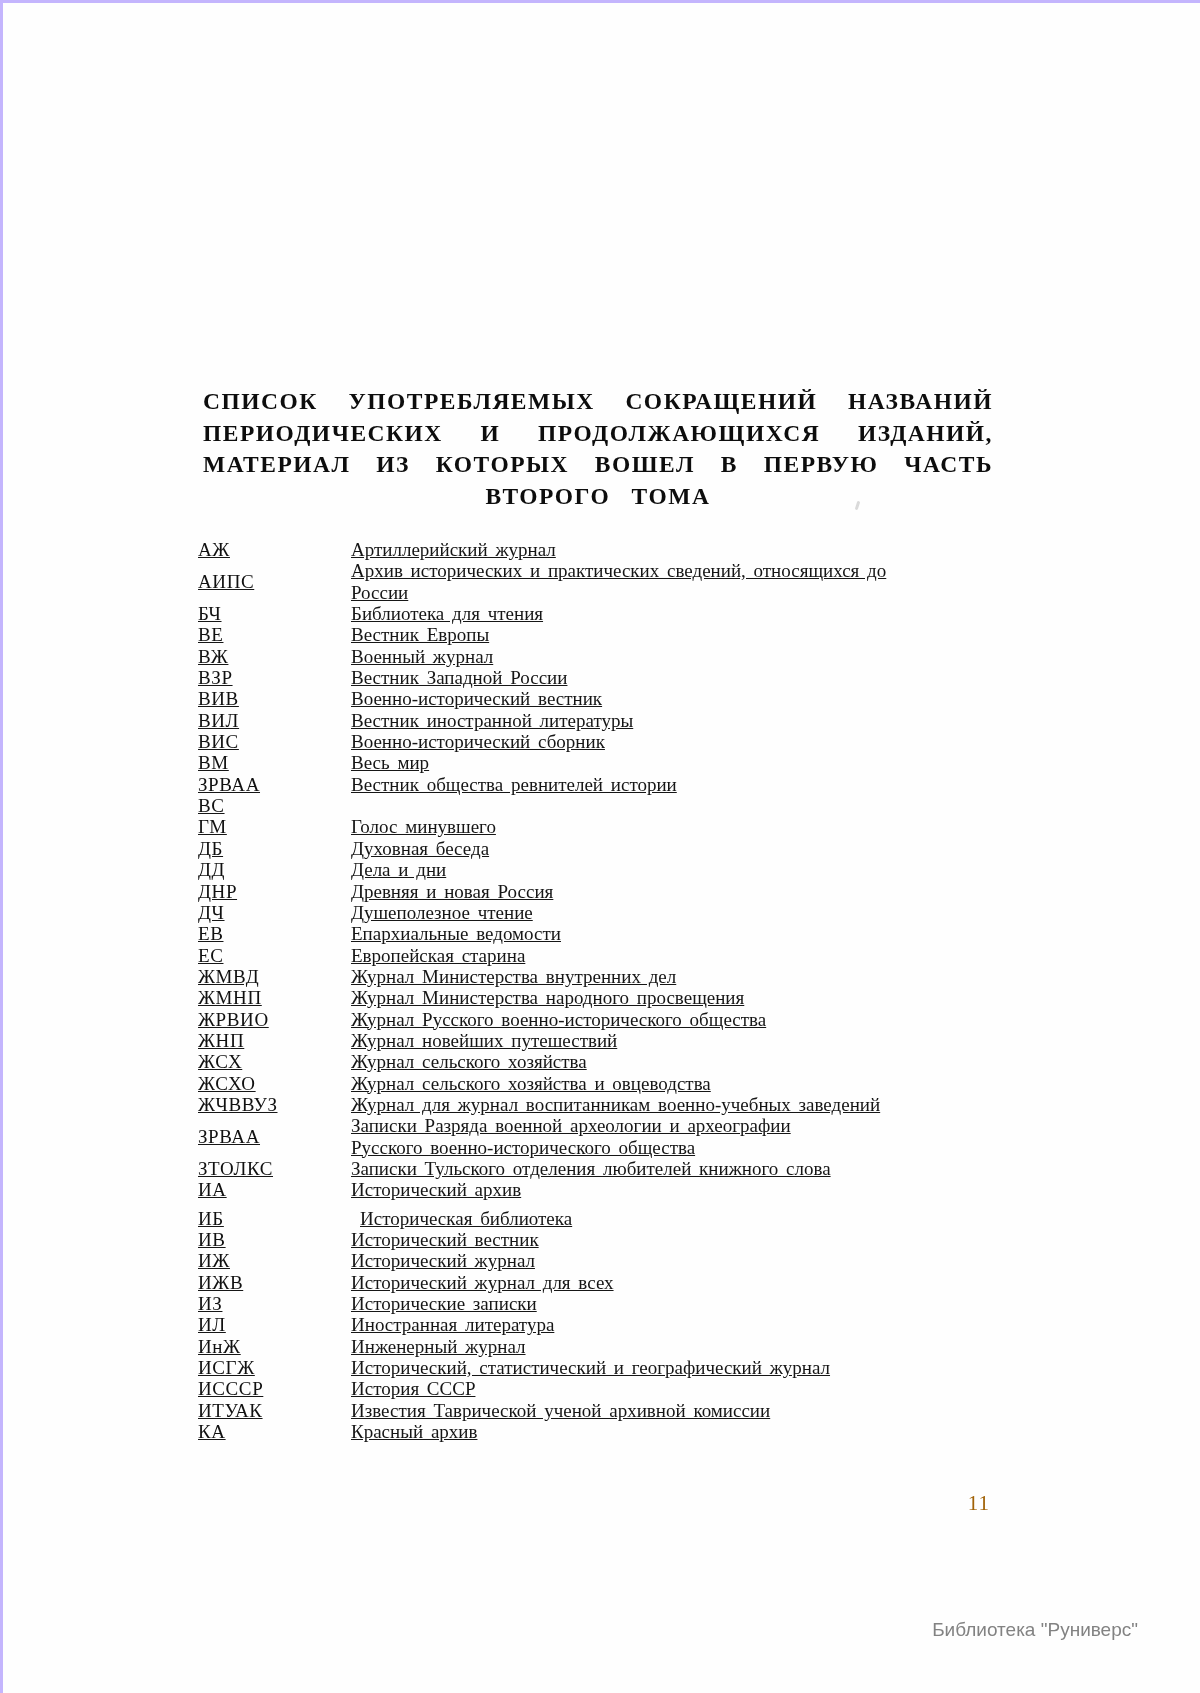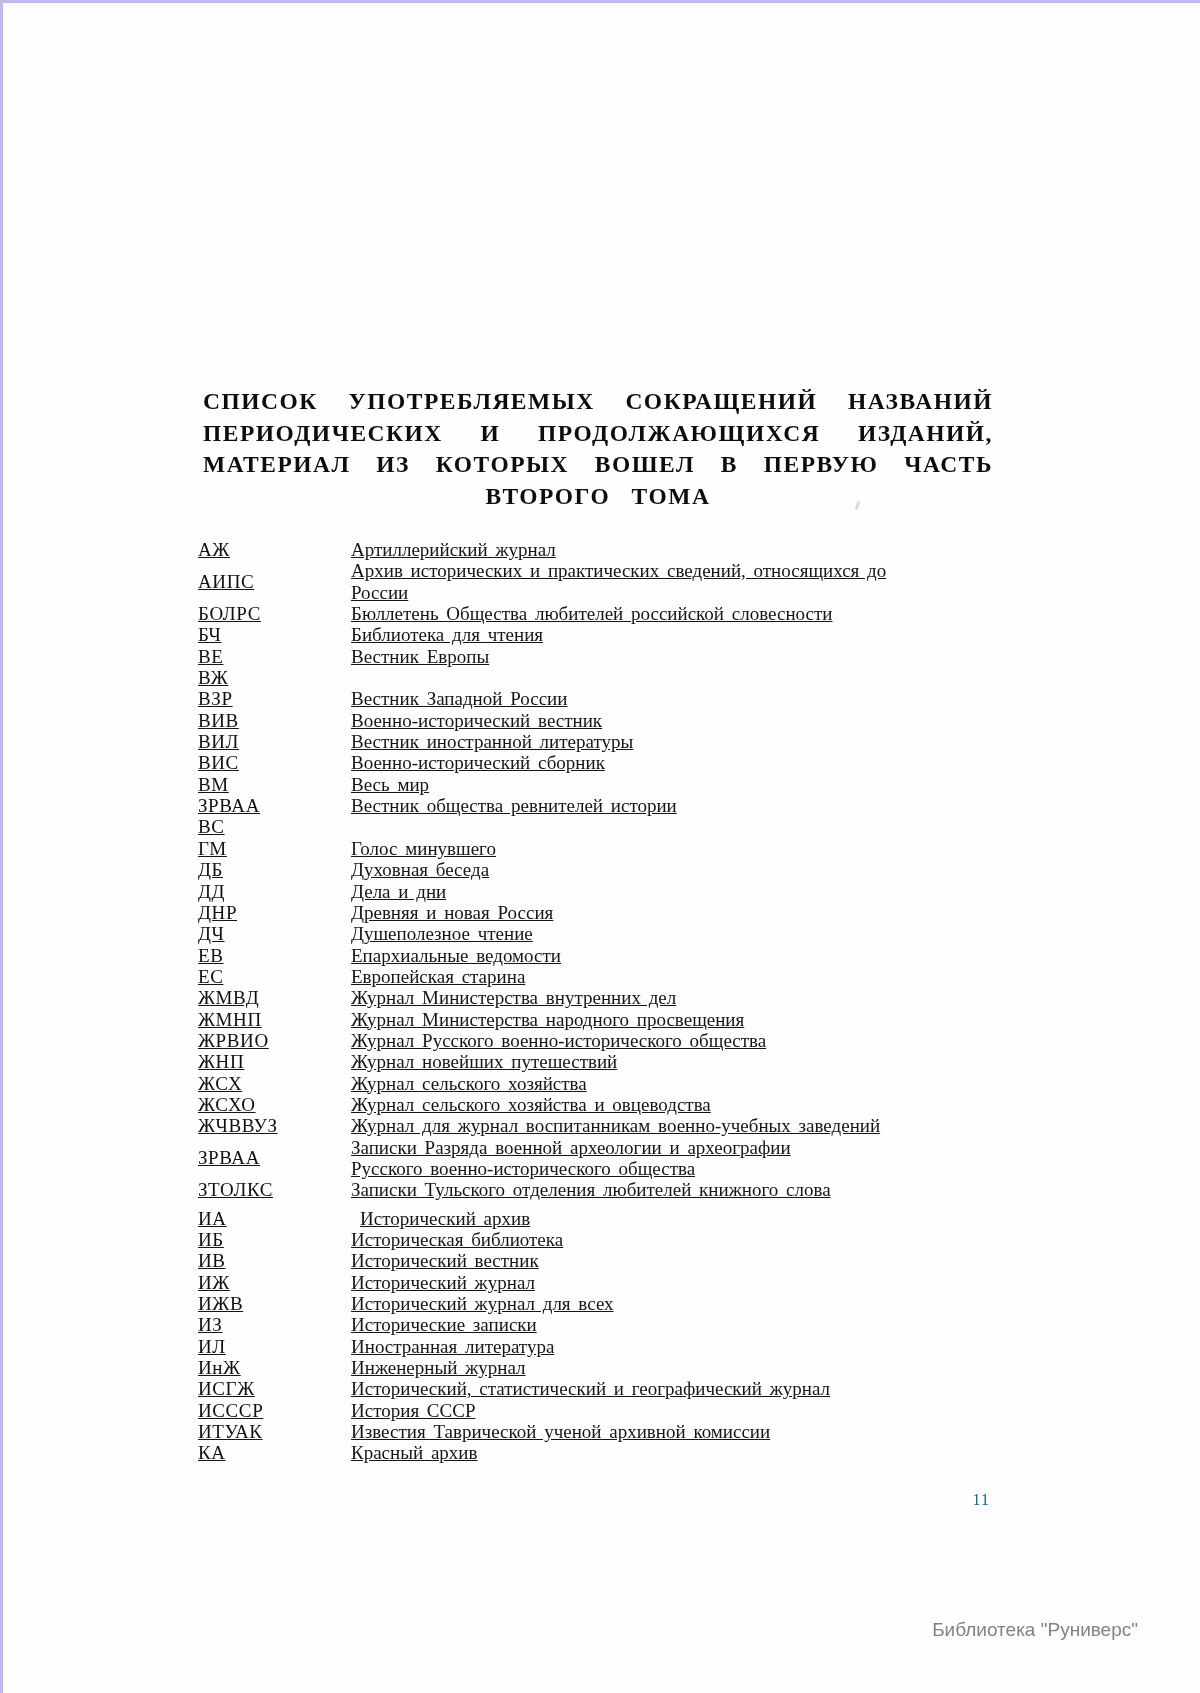--- a/index.html
+++ b/index.html
@@ -75,23 +75,23 @@
     color: #161616;
   }
 
   
   .page-number {
     position: absolute;
     left: 195px;
     top: 1488px;
     width: 792px;
     text-align: right;
-    font-size: 16px;
+    font-size: 21px;
     letter-spacing: 1px;
-    color: #0369a1;
+    color: #a16207;
   }
 
   
   .watermark {
     position: absolute;
     left: 690px;
     top: 1616px;
     width: 445px;
     text-align: right;
     font-family: "Liberation Sans", sans-serif;
@@ -133,37 +133,34 @@
         <div class="def">Артиллерийский журнал</div>
       </div>
 
       <div class="list-row">
         <div class="abbr">АИПС</div>
         <div class="def">Архив исторических и практических сведений, относящихся до
 России</div>
       </div>
 
 
-      <div class="list-row">
-        <div class="abbr">БОЛРС</div>
-        <div class="def">Бюллетень Общества любителей российской словесности</div>
-      </div>
 
       <div class="list-row">
         <div class="abbr">БЧ</div>
         <div class="def">Библиотека для чтения</div>
       </div>
 
       <div class="list-row">
         <div class="abbr">ВЕ</div>
         <div class="def">Вестник Европы</div>
       </div>
 
       <div class="list-row">
         <div class="abbr">ВЖ</div>
+        <div class="def">Военный журнал</div>
       </div>
 
       <div class="list-row">
         <div class="abbr">ВЗР</div>
         <div class="def">Вестник Западной России</div>
       </div>
 
       <div class="list-row">
         <div class="abbr">ВИВ</div>
         <div class="def">Военно-исторический вестник</div>

